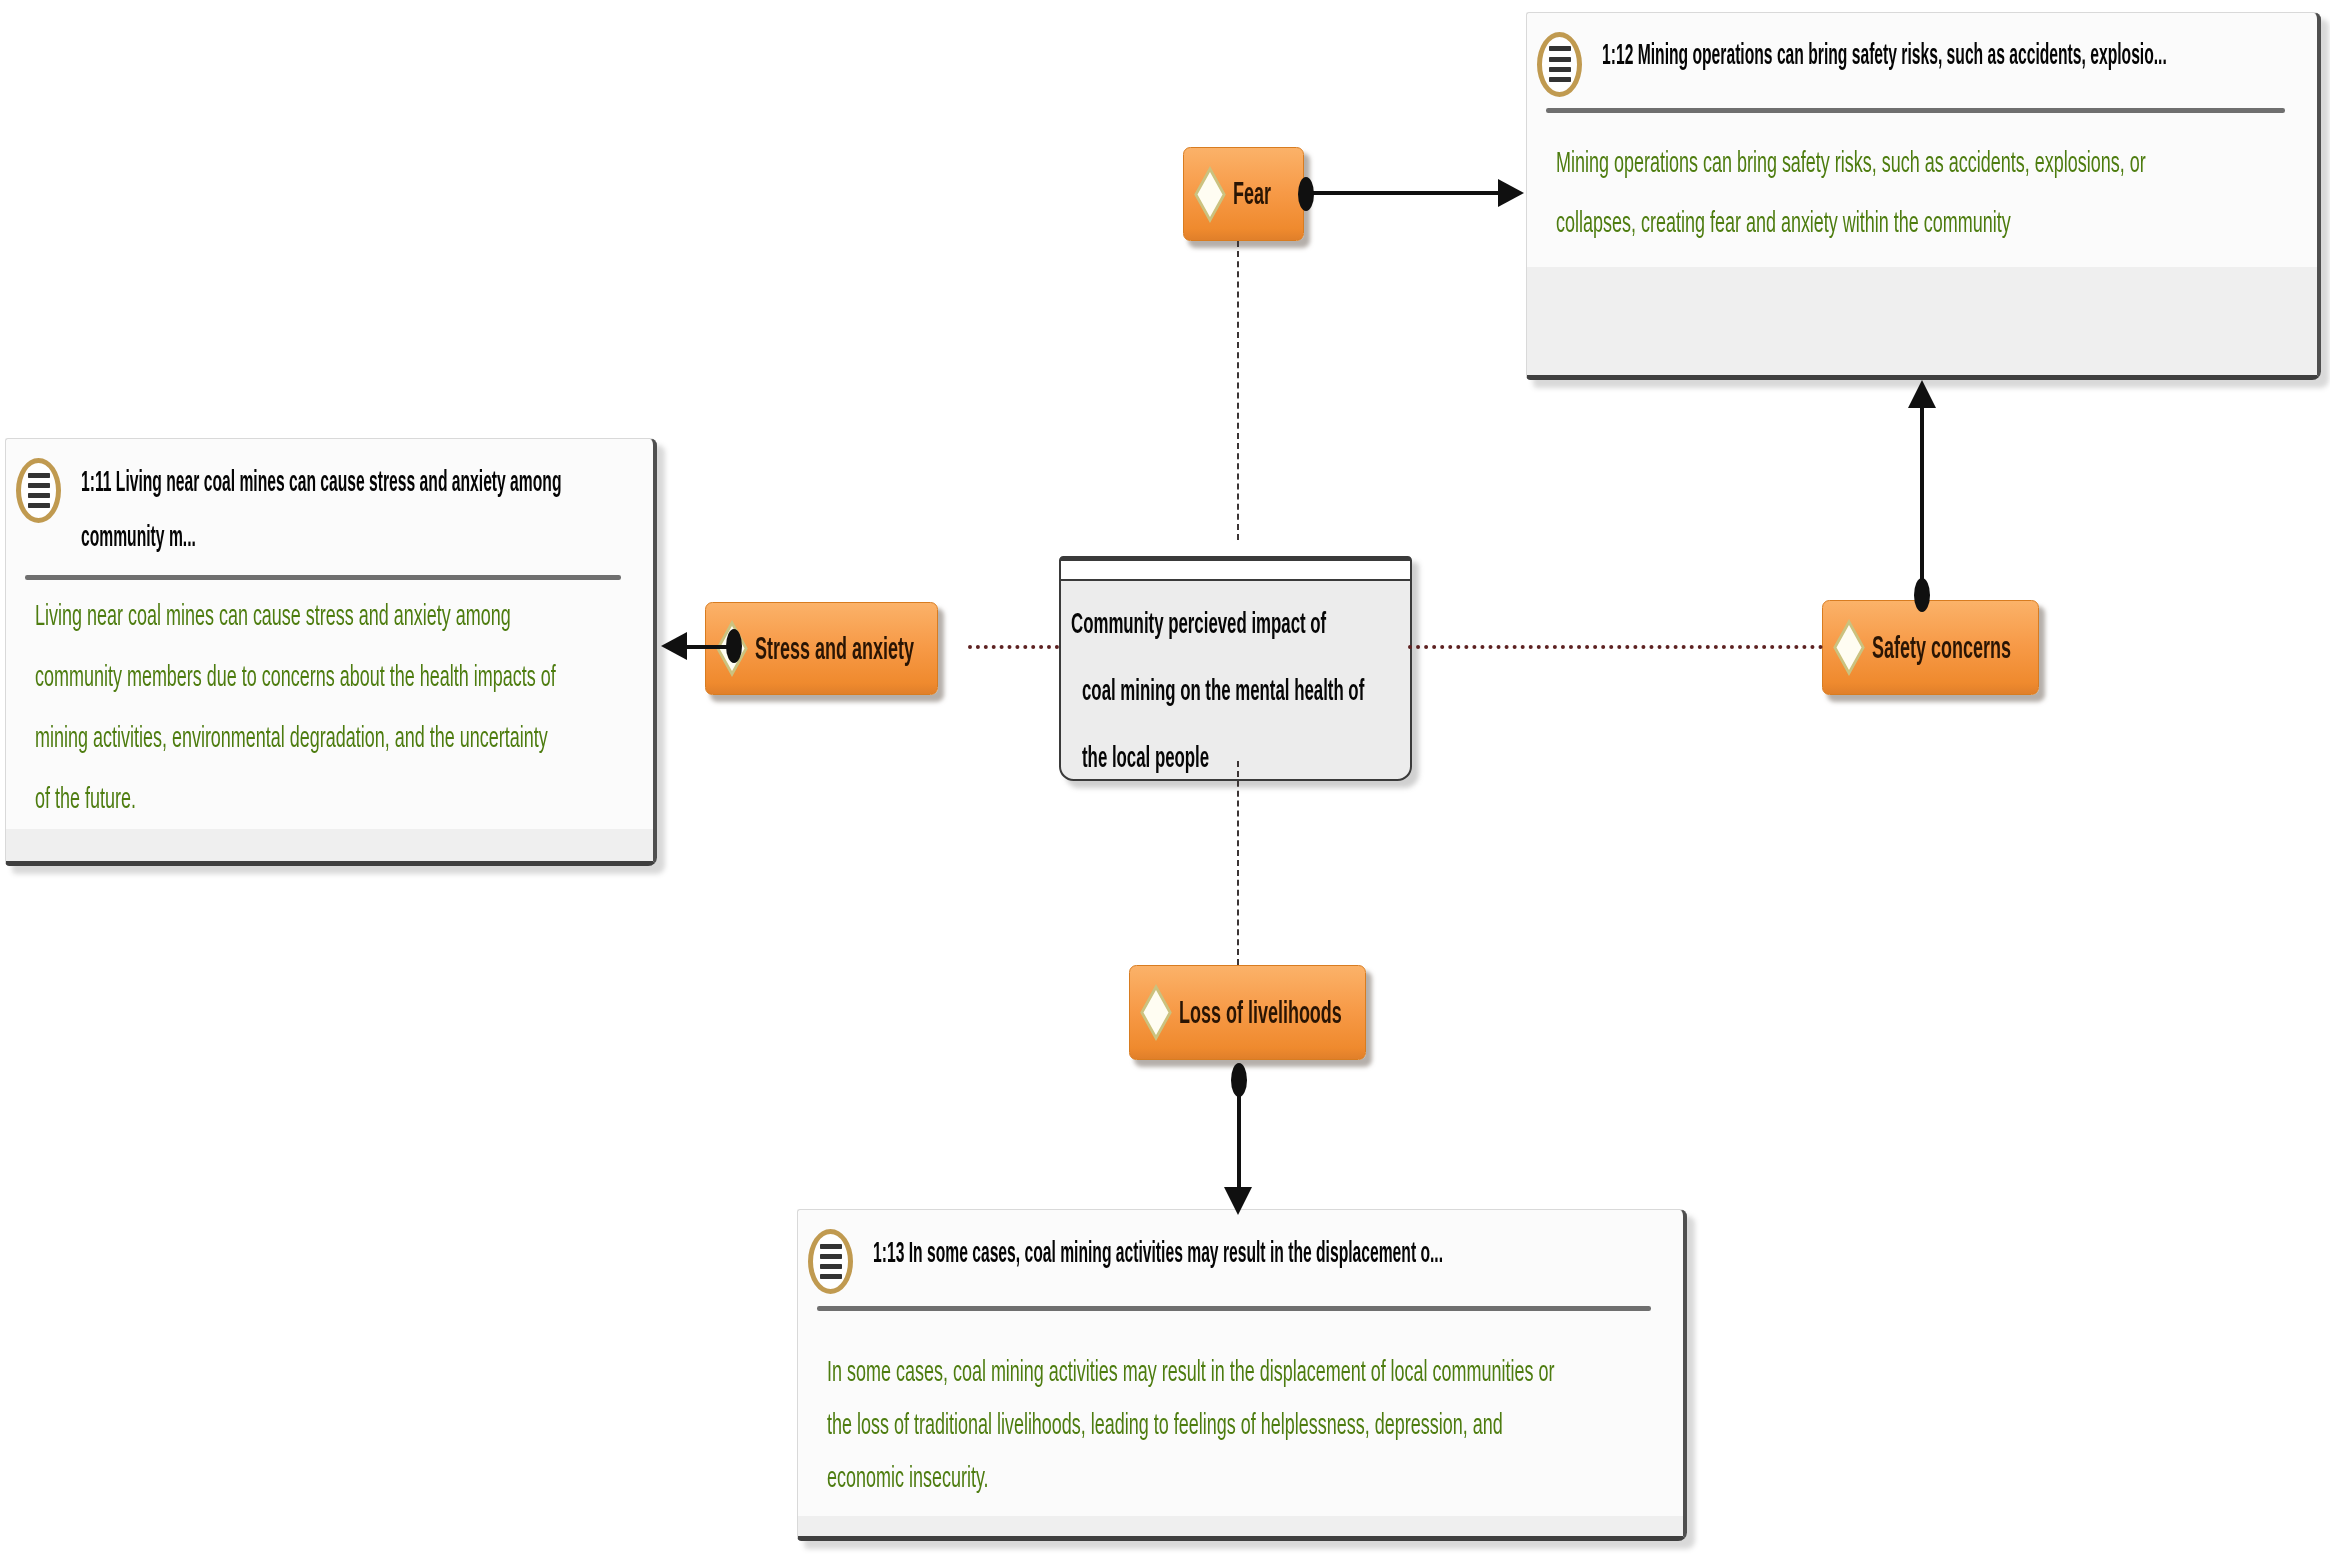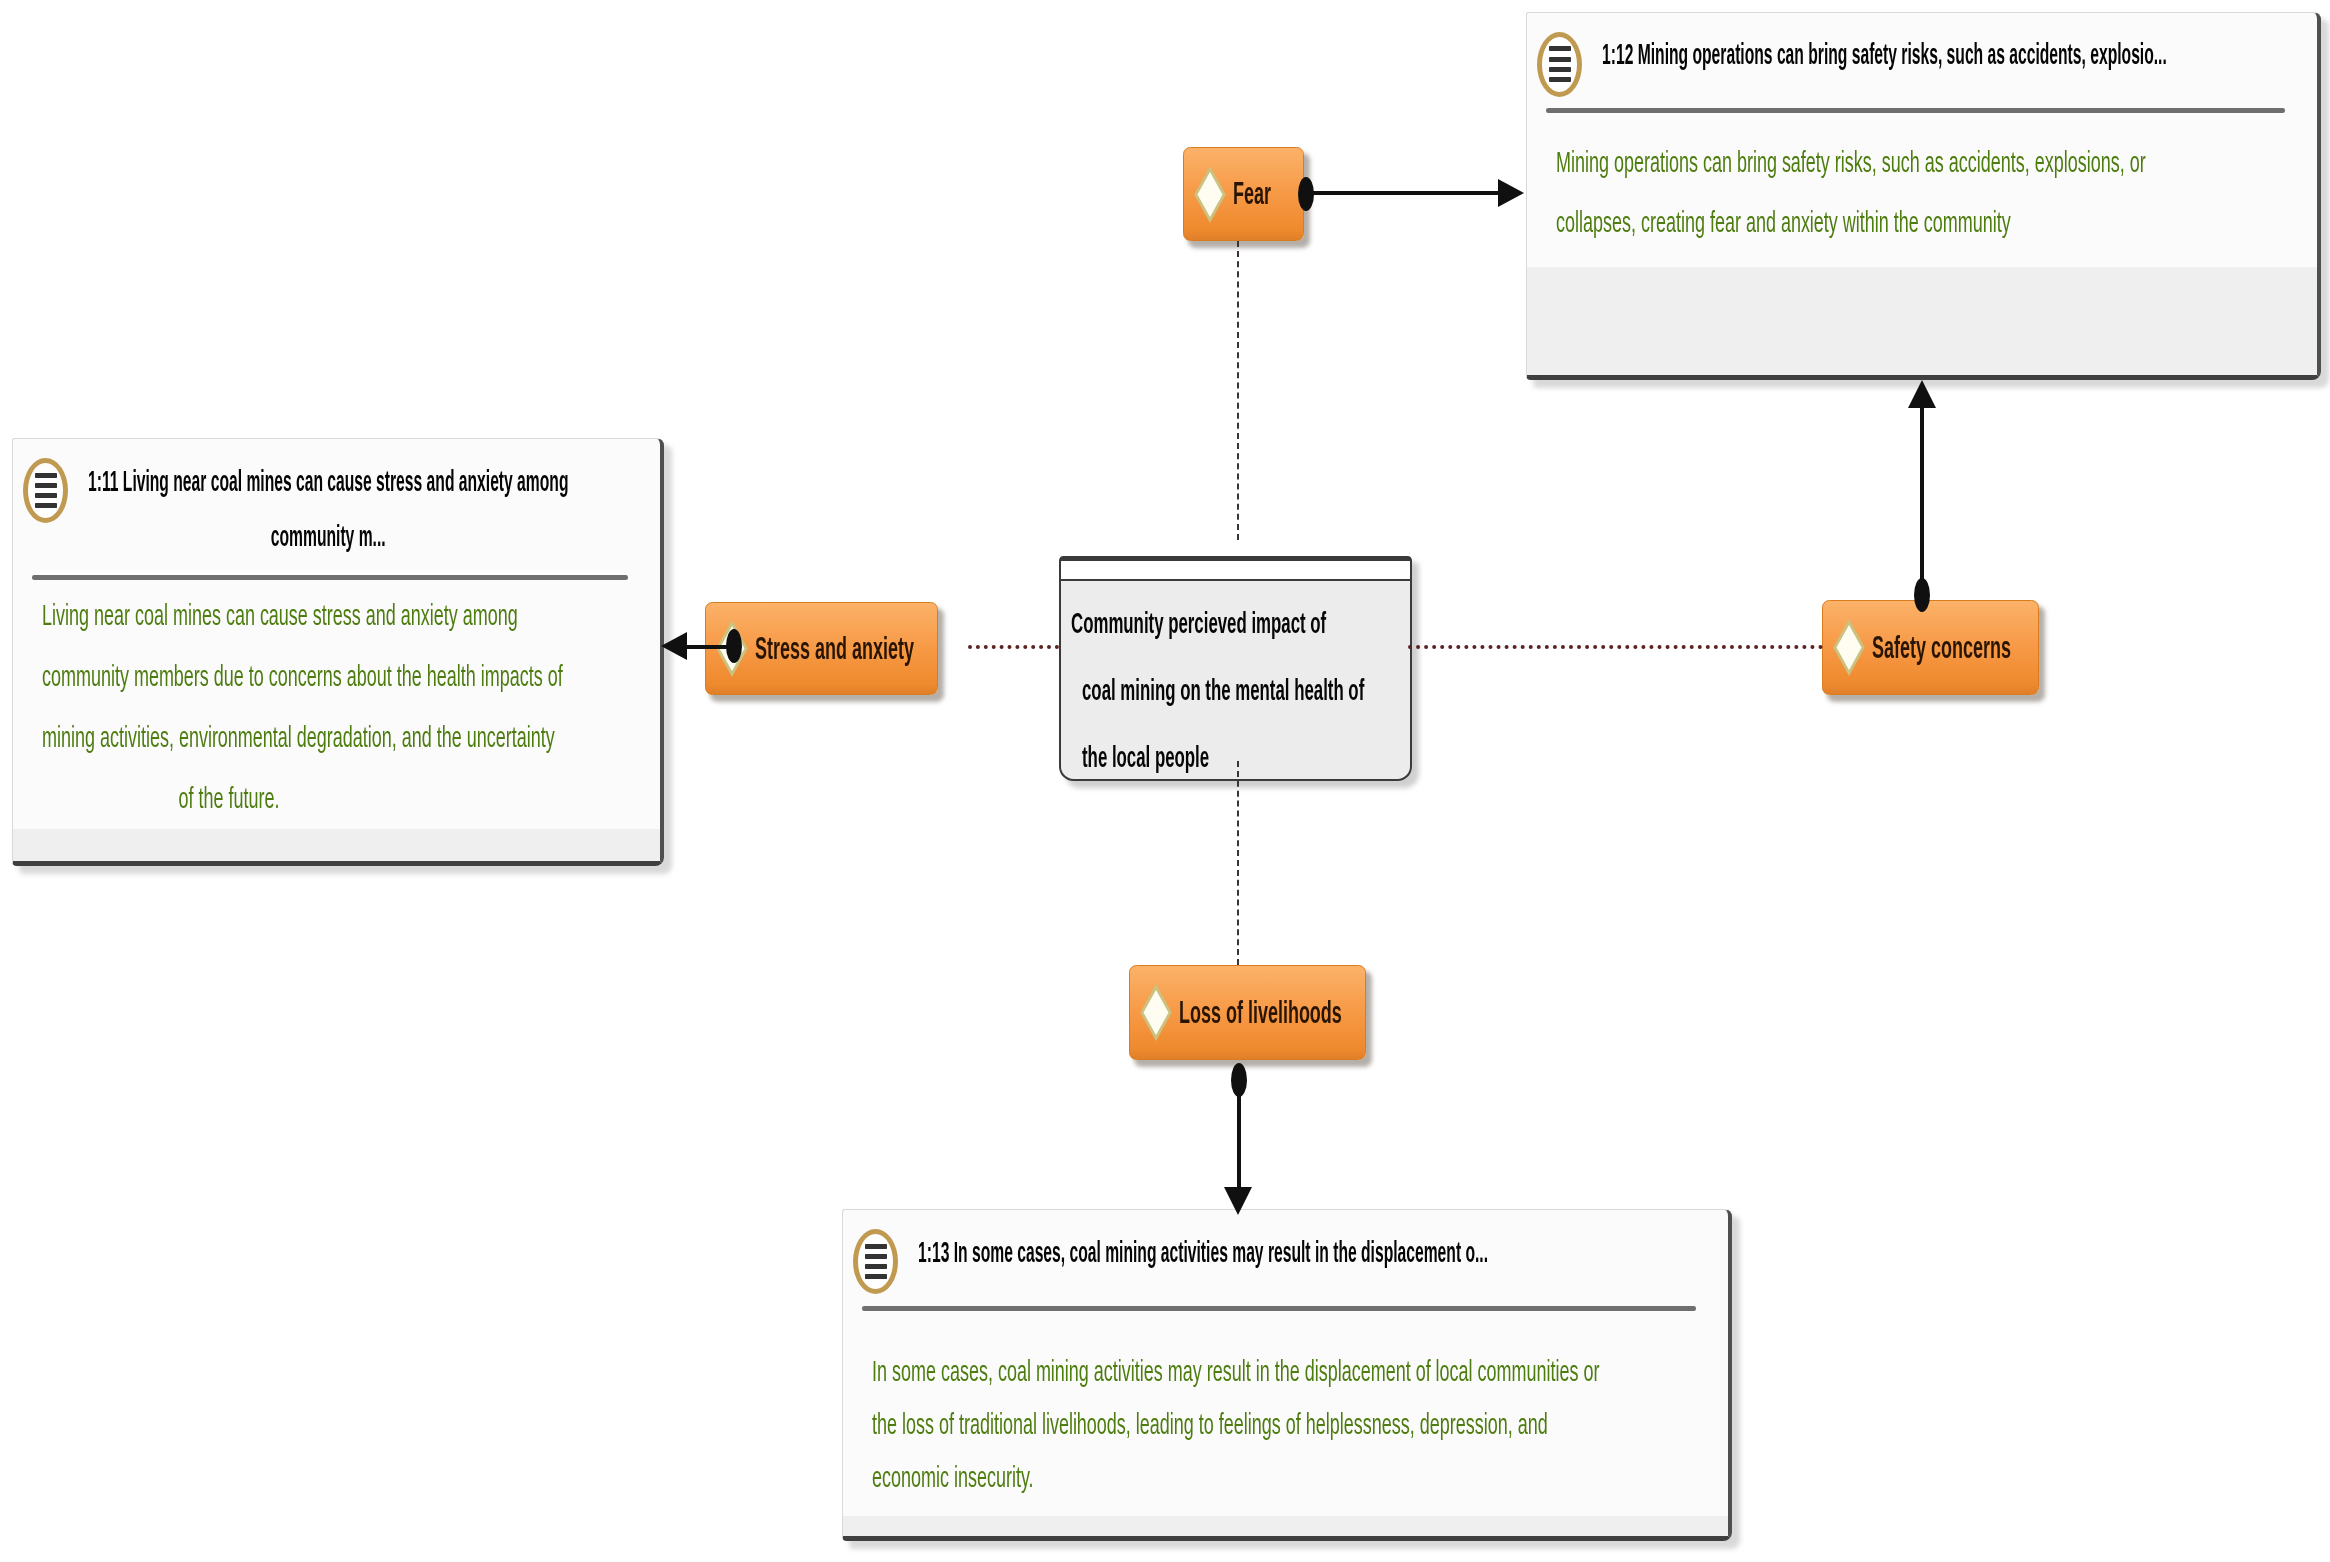--- a/index.html
+++ b/index.html
@@ -103,21 +103,21 @@
     <div class="qtitle">1:12 Mining operations can bring safety risks, such as accidents,  explosio...</div>
   </div>
   <div class="divider"></div>
   <div class="qbody" style="line-height:60px;">
     <div class="ln">Mining operations can bring safety risks, such as accidents,  explosions, or</div>
     <div class="ln">collapses, creating fear and anxiety within the community</div>
   </div>
   <div class="footer" style="height:108px;"></div>
 </div>
 
-<div class="qbox" style="left:12px;top:438px;width:647px;height:422px;text-align:center;">
+<div class="qbox" style="left:5px;top:438px;width:647px;height:422px;">
   <div class="qhead">
     <span class="qicon">
         <i></i>
         <i></i>
         <i></i>
         <i></i>
       </span>
     <div class="qtitle" style="line-height:55px;">
       <div>1:11 Living near coal mines can cause stress and anxiety among</div>
       <div>community  m...</div>
@@ -126,21 +126,21 @@
   <div class="divider"></div>
   <div class="qbody" style="line-height:61px;padding-top:5px;">
     <div class="ln">Living near coal mines can cause stress and anxiety among</div>
     <div class="ln">community  members due to concerns about the health impacts of</div>
     <div class="ln">mining activities, environmental  degradation, and the uncertainty</div>
     <div class="ln">of the future.</div>
   </div>
   <div class="footer" style="height:32px;"></div>
 </div>
 
-<div class="qbox" style="left:842px;top:1209px;width:885px;height:326px;">
+<div class="qbox" style="left:797px;top:1209px;width:885px;height:326px;">
   <div class="qhead">
     <span class="qicon">
         <i></i>
         <i></i>
         <i></i>
         <i></i>
       </span>
     <div class="qtitle">1:13 In some cases, coal mining activities may result in the displacement o...</div>
   </div>
   <div class="divider"></div>

